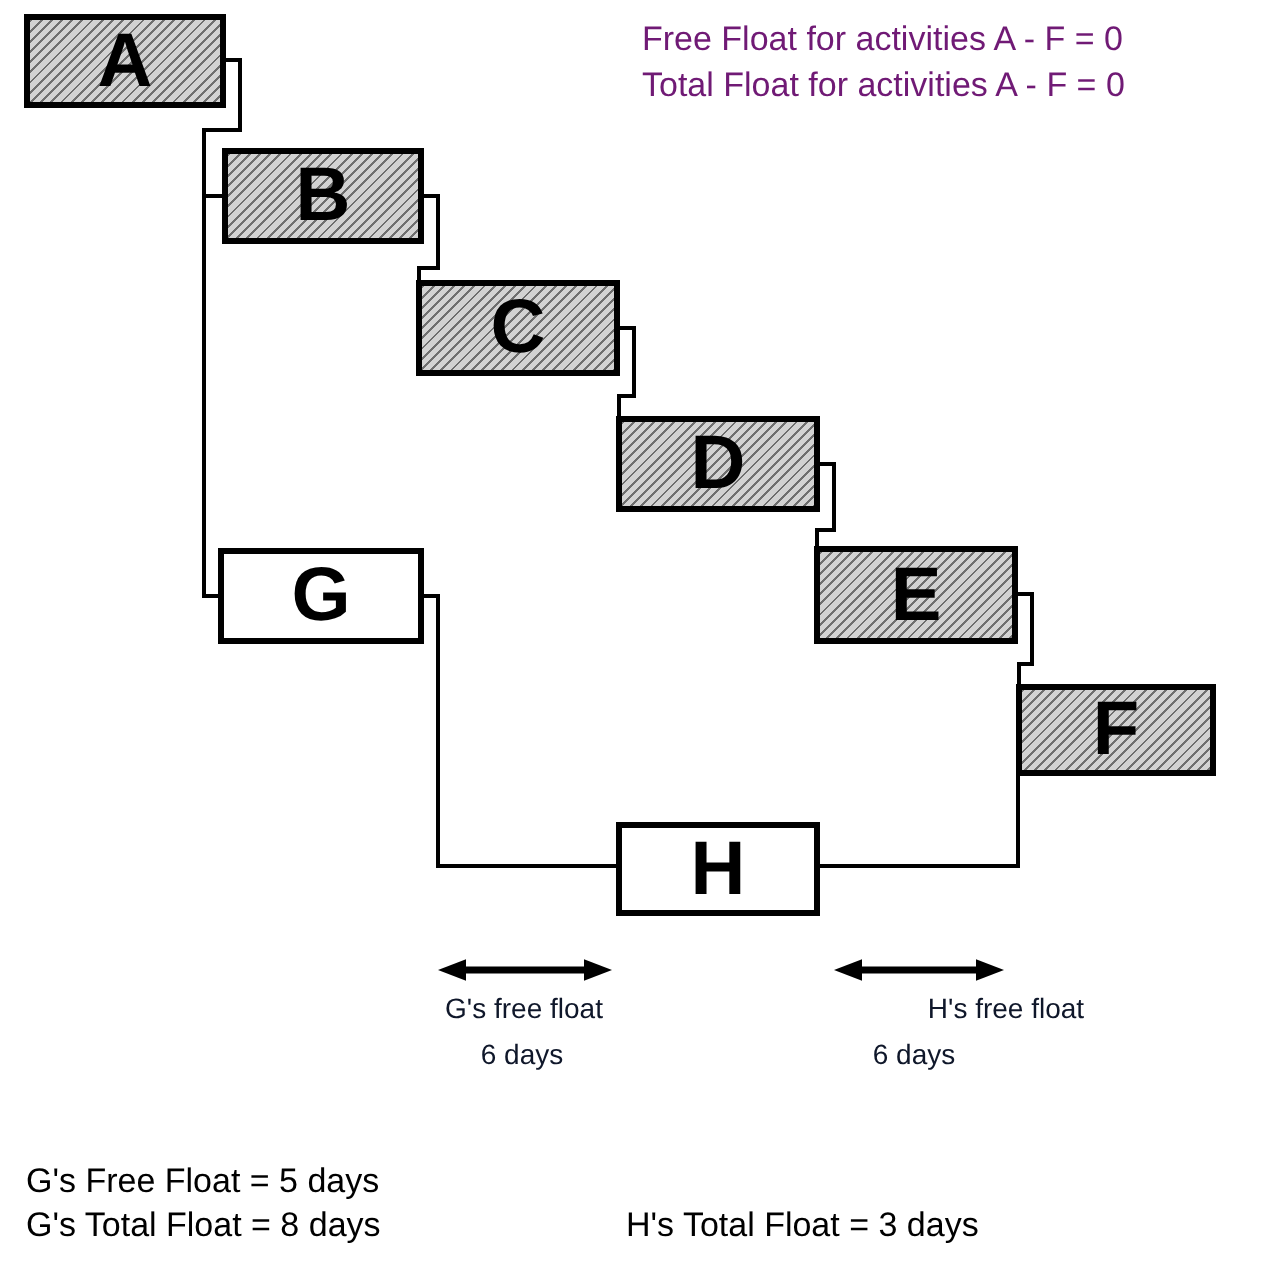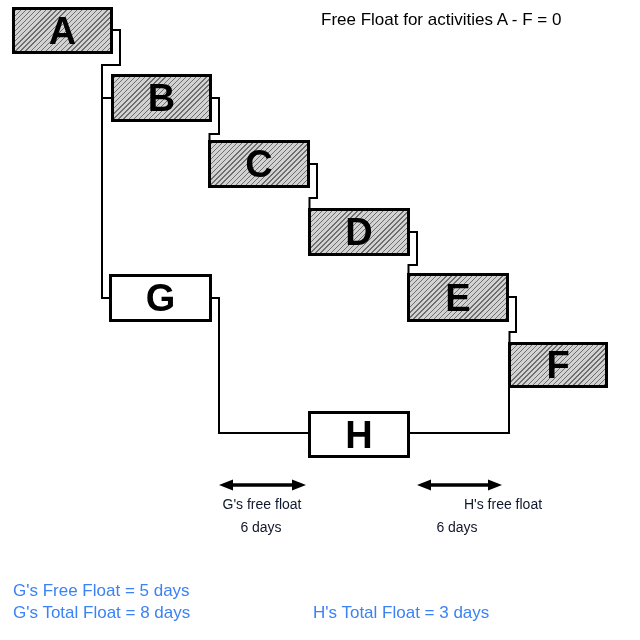--- a/index.html
+++ b/index.html
@@ -42,35 +42,35 @@
     color: #000000;
     line-height: 1;
     letter-spacing: 0;
   }
   .note {
     position: absolute;
     left: 321px;
     top: 8px;
     font-size: 17px;
     line-height: 23px;
-    color: #000000;
+    color: #701a75;
     white-space: nowrap;
   }
   .float-label {
     position: absolute;
     transform: translateX(-50%);
     font-size: 14px;
     color: #0f172a;
     white-space: nowrap;
     text-align: center;
   }
   .summary-line {
     position: absolute;
     font-size: 17px;
-    color: #3b82f6;
+    color: #000000;
     white-space: nowrap;
   }
 </style>
 </head>
 <body>
 
 <div id="stage">
 
   <svg id="wires" viewBox="0 0 640 640" xmlns="http://www.w3.org/2000/svg">
     <g fill="none" stroke="#000000" stroke-width="2">
@@ -124,20 +124,21 @@
   </div>
   <div class="activity" style="left:109px; top:274px; width:103px; height:48px;">
     <span class="act-label">G</span>
   </div>
   <div class="activity" style="left:308px; top:411px; width:102px; height:47px;">
     <span class="act-label">H</span>
   </div>
 
   <div class="note">
     <div>Free Float for activities A - F = 0</div>
+    <div>Total Float for activities A - F = 0</div>
   </div>
 
   <div class="float-label" style="left:262px; top:496px;">G's free float</div>
   <div class="float-label" style="left:261px; top:519px;">6 days</div>
   <div class="float-label" style="left:459px; top:496px;margin-left:44px;">H's free float</div>
   <div class="float-label" style="left:457px; top:519px;">6 days</div>
 
   <div class="summary-line" style="left:13px; top:581px;">G's Free Float = 5 days</div>
   <div class="summary-line" style="left:13px; top:603px;">G's Total Float = 8 days</div>
   <div class="summary-line" style="left:313px; top:603px;">H's Total Float = 3 days</div>

